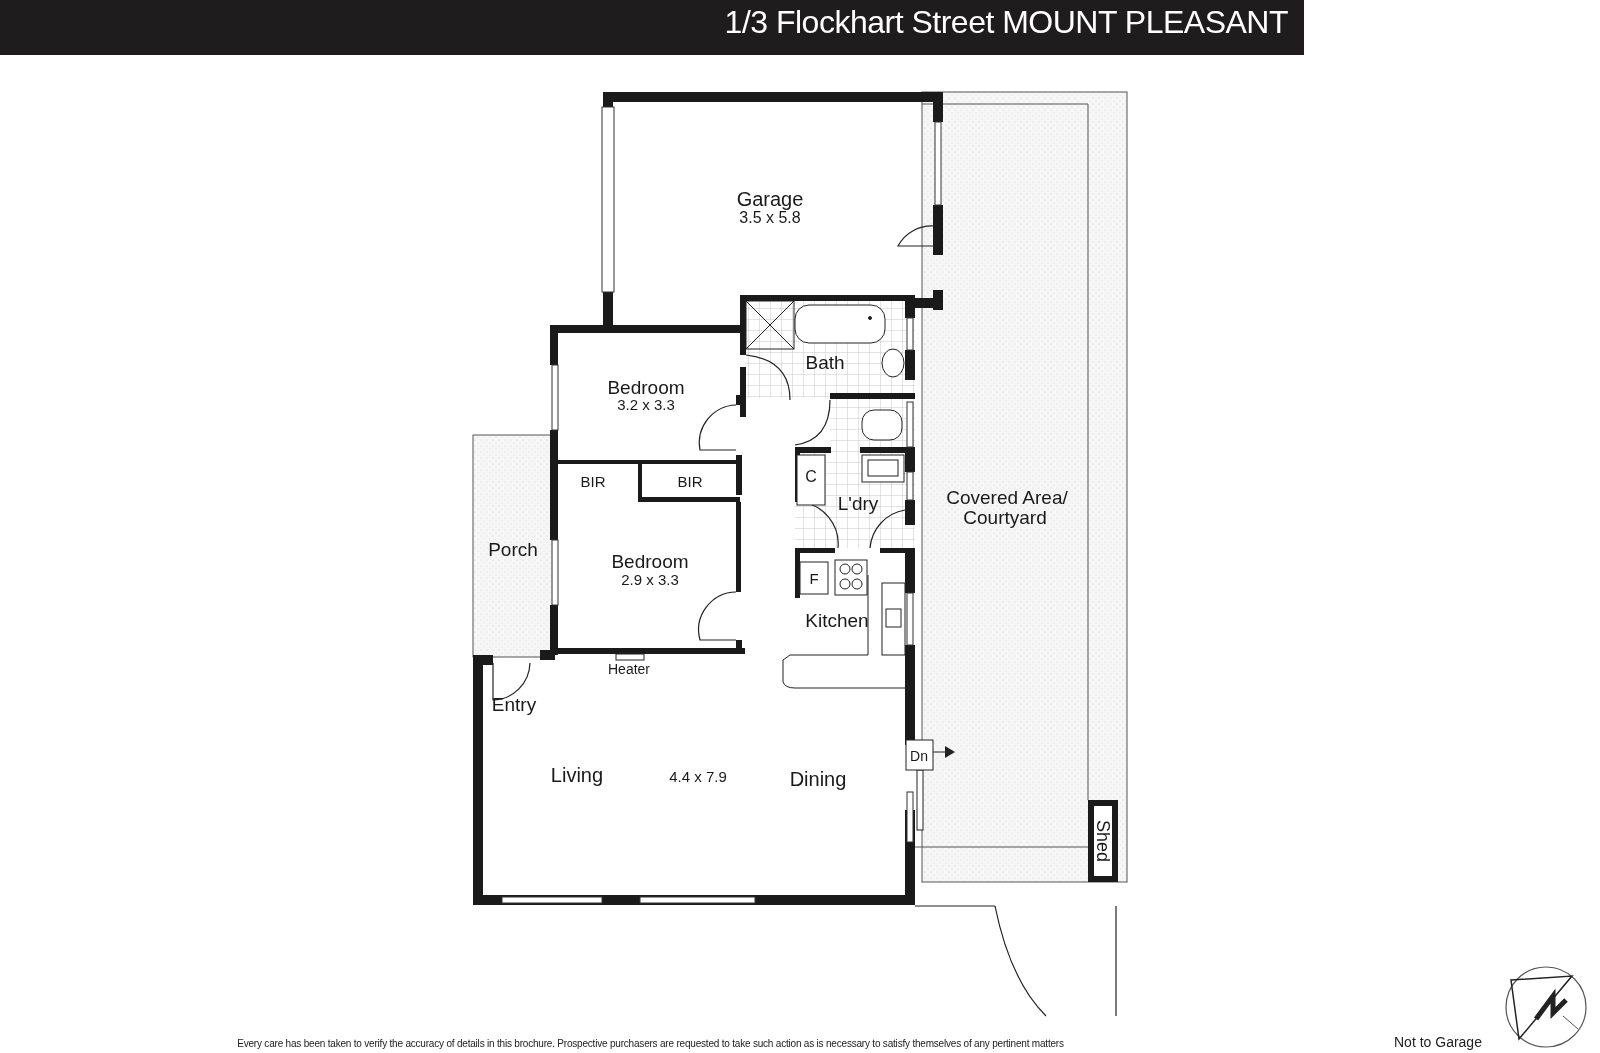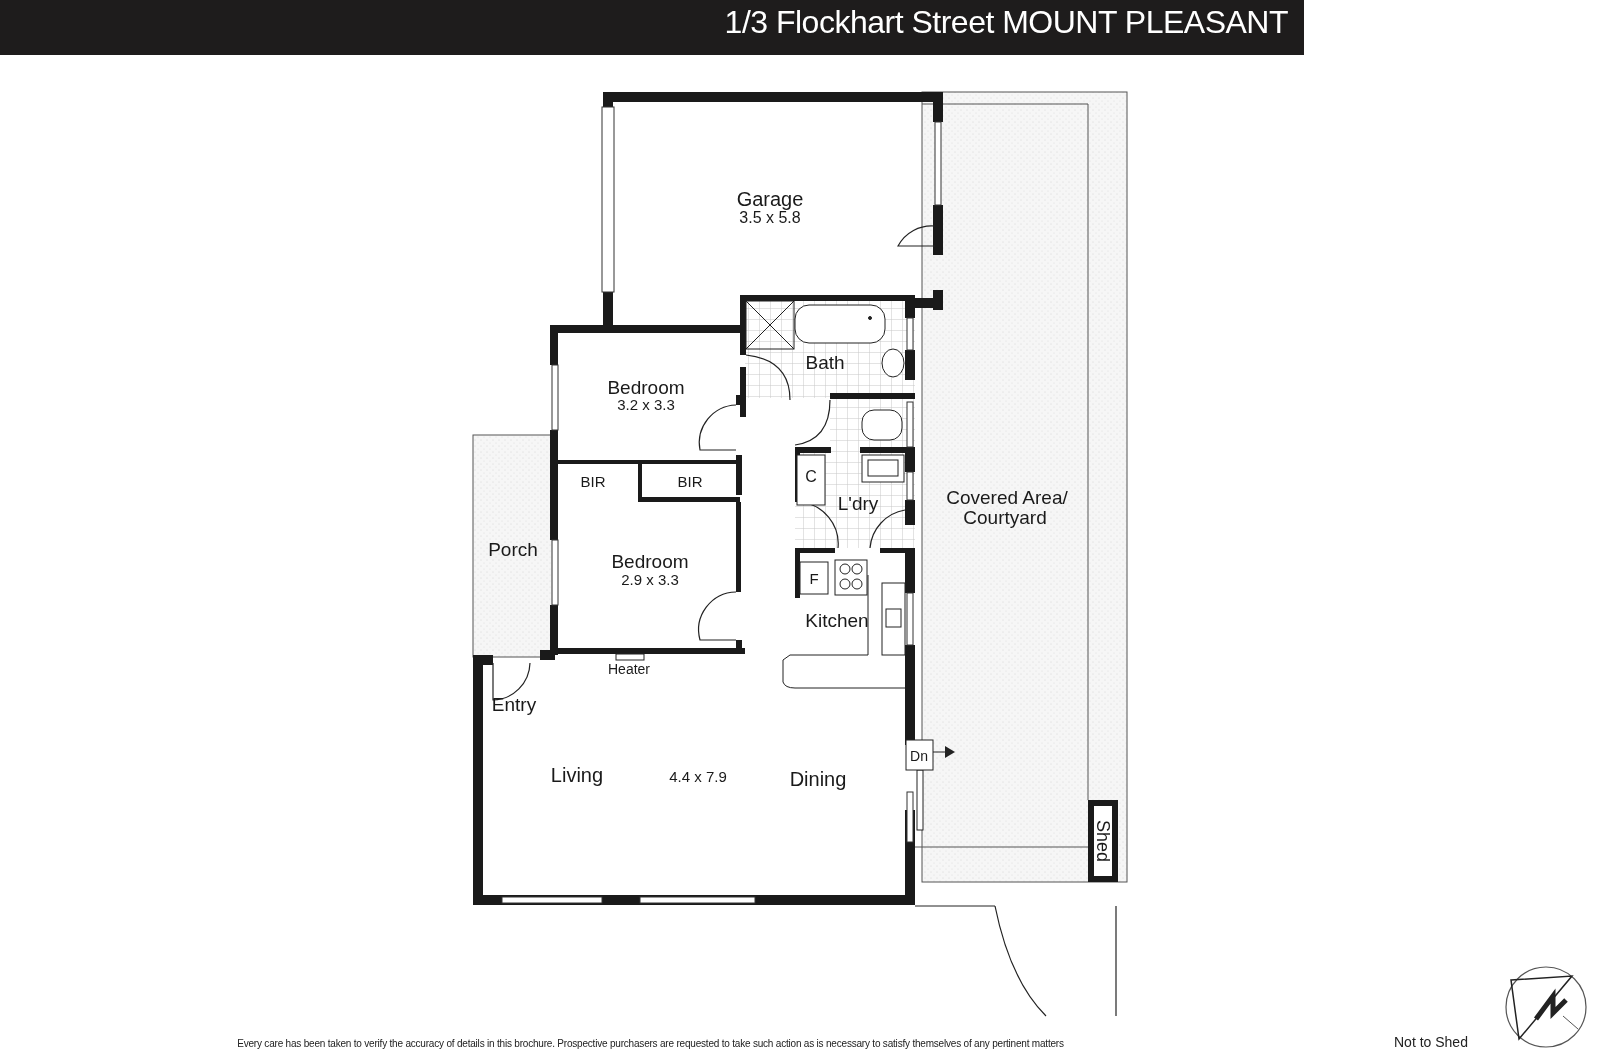--- a/index.html
+++ b/index.html
@@ -192,13 +192,13 @@
 
   <g>
     <circle cx="1546" cy="1007" r="40" fill="none" stroke="#555" stroke-width="1.2"></circle>
     <polygon points="1511,980 1572,976 1519,1039" fill="none" stroke="#222" stroke-width="1.5"></polygon>
     <path d="M1536 1019 L1553 996 L1553 1013 L1566 1000" fill="none" stroke="#222" stroke-width="5"></path>
     <line x1="1563" y1="1016" x2="1578" y2="1029" stroke="#555" stroke-width="1"></line>
   </g>
 </svg>
 
 <div class="disclaimer">Every care has been taken to verify the accuracy of details in this brochure. Prospective purchasers are requested to take such action as is necessary to satisfy themselves of any pertinent matters</div>
-<div class="not-to-scale">Not to Shed</div>
+<div class="not-to-scale">Not to Garage</div>
 
 </body></html>

